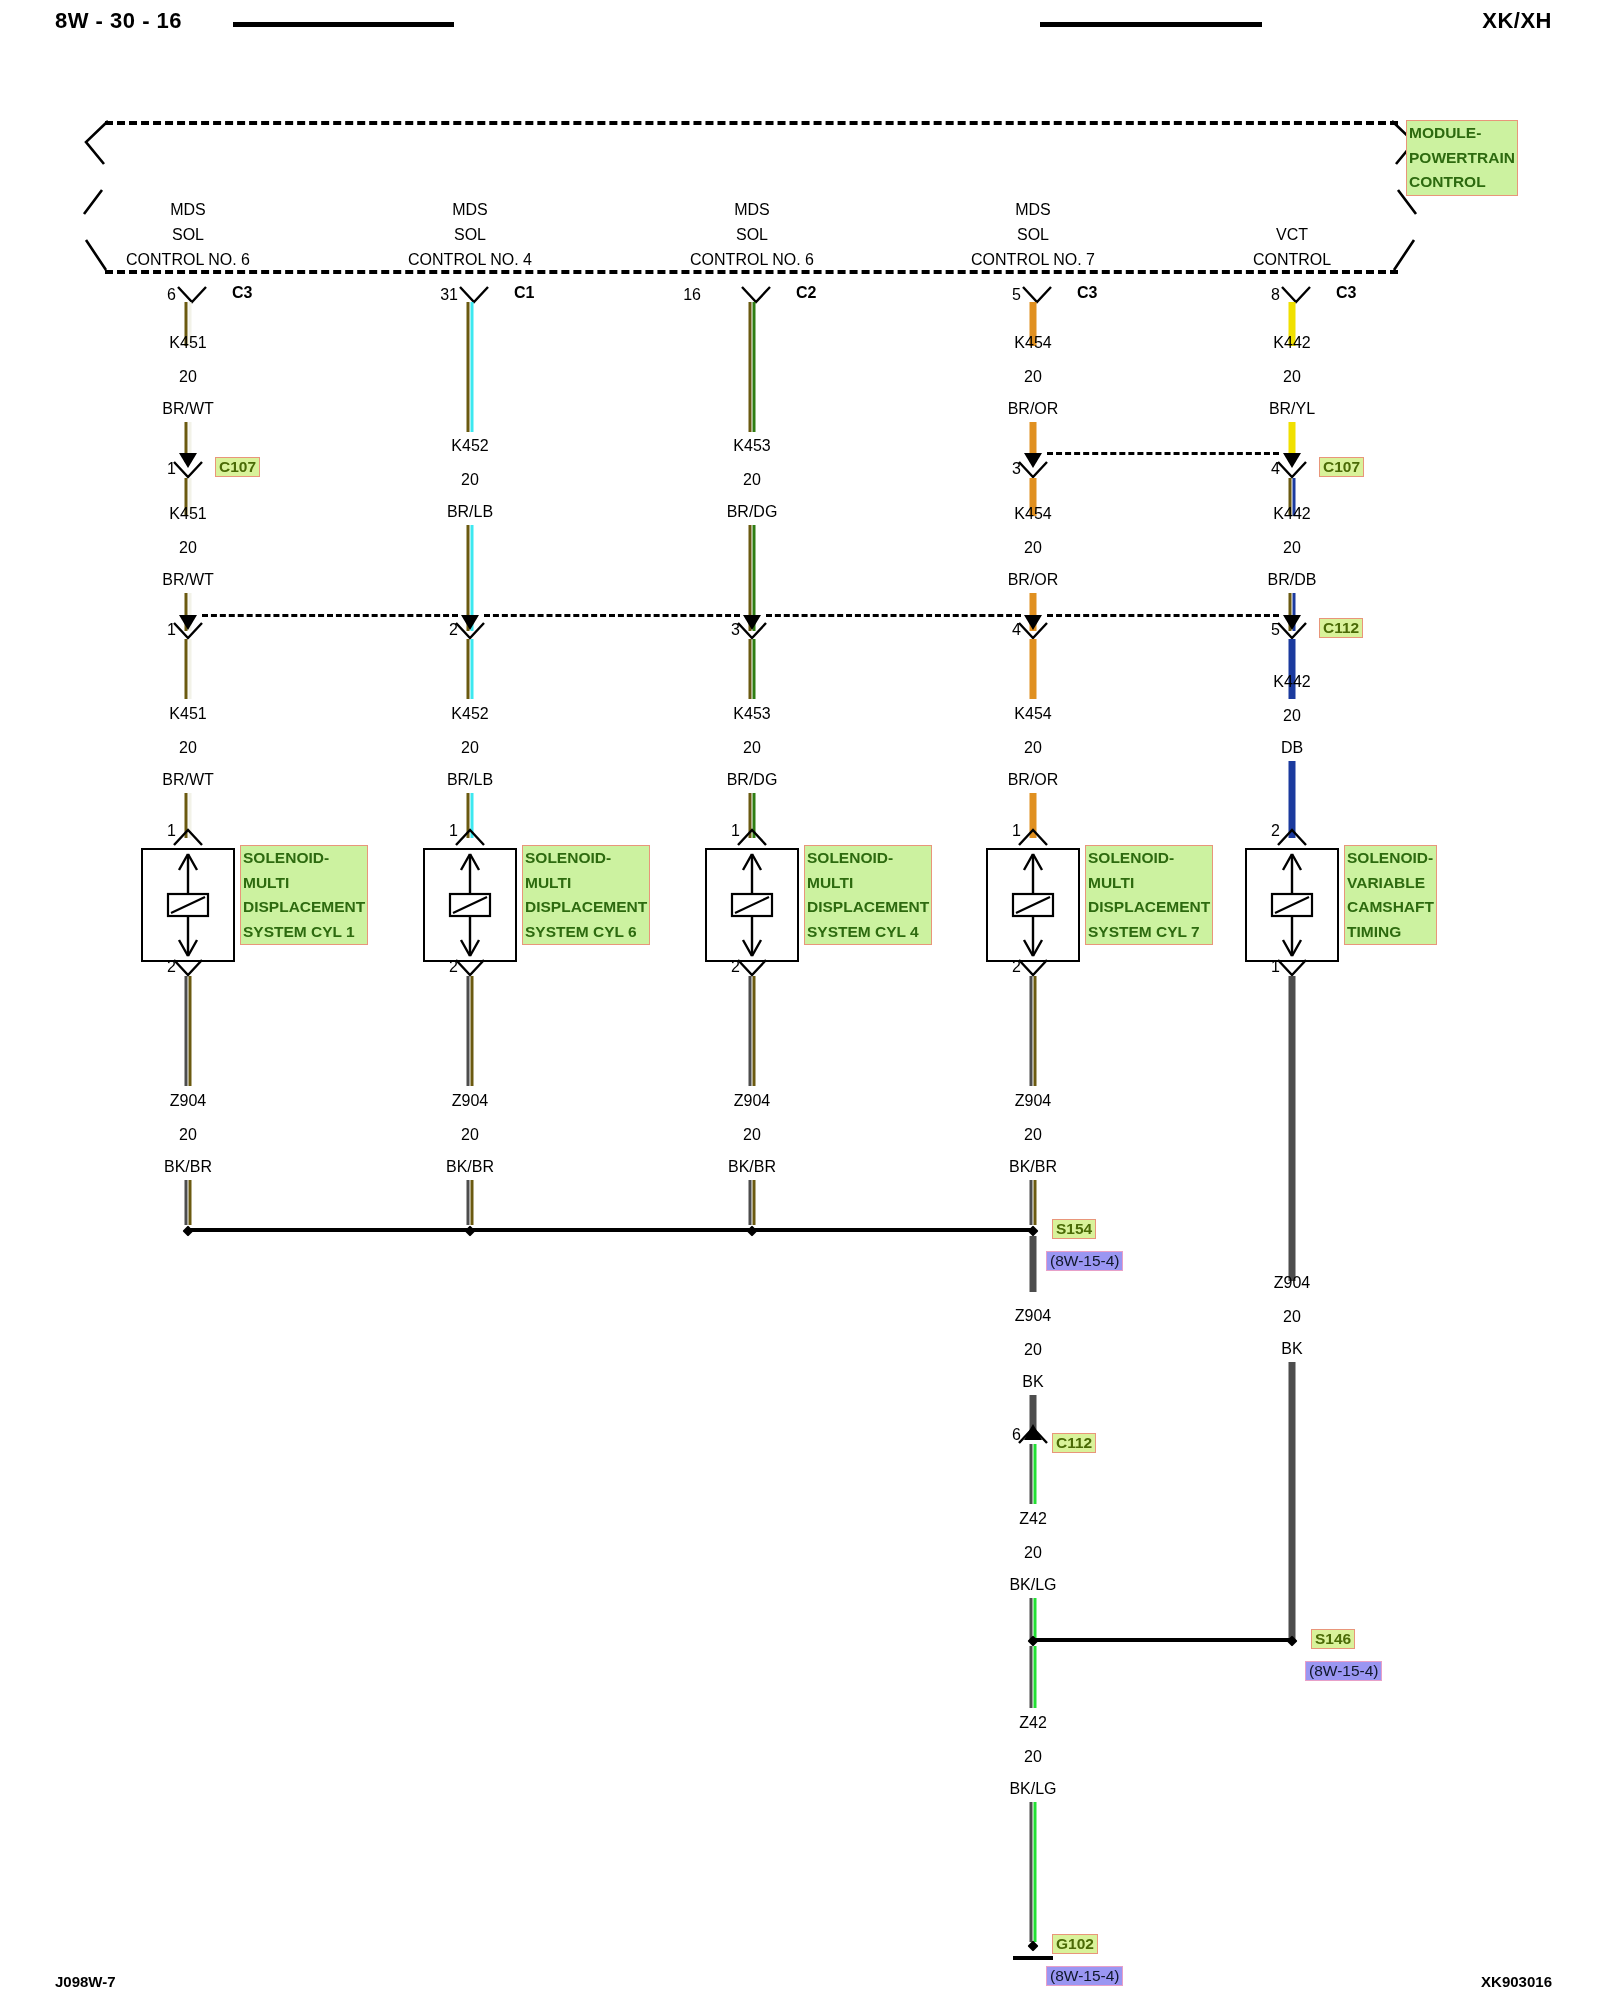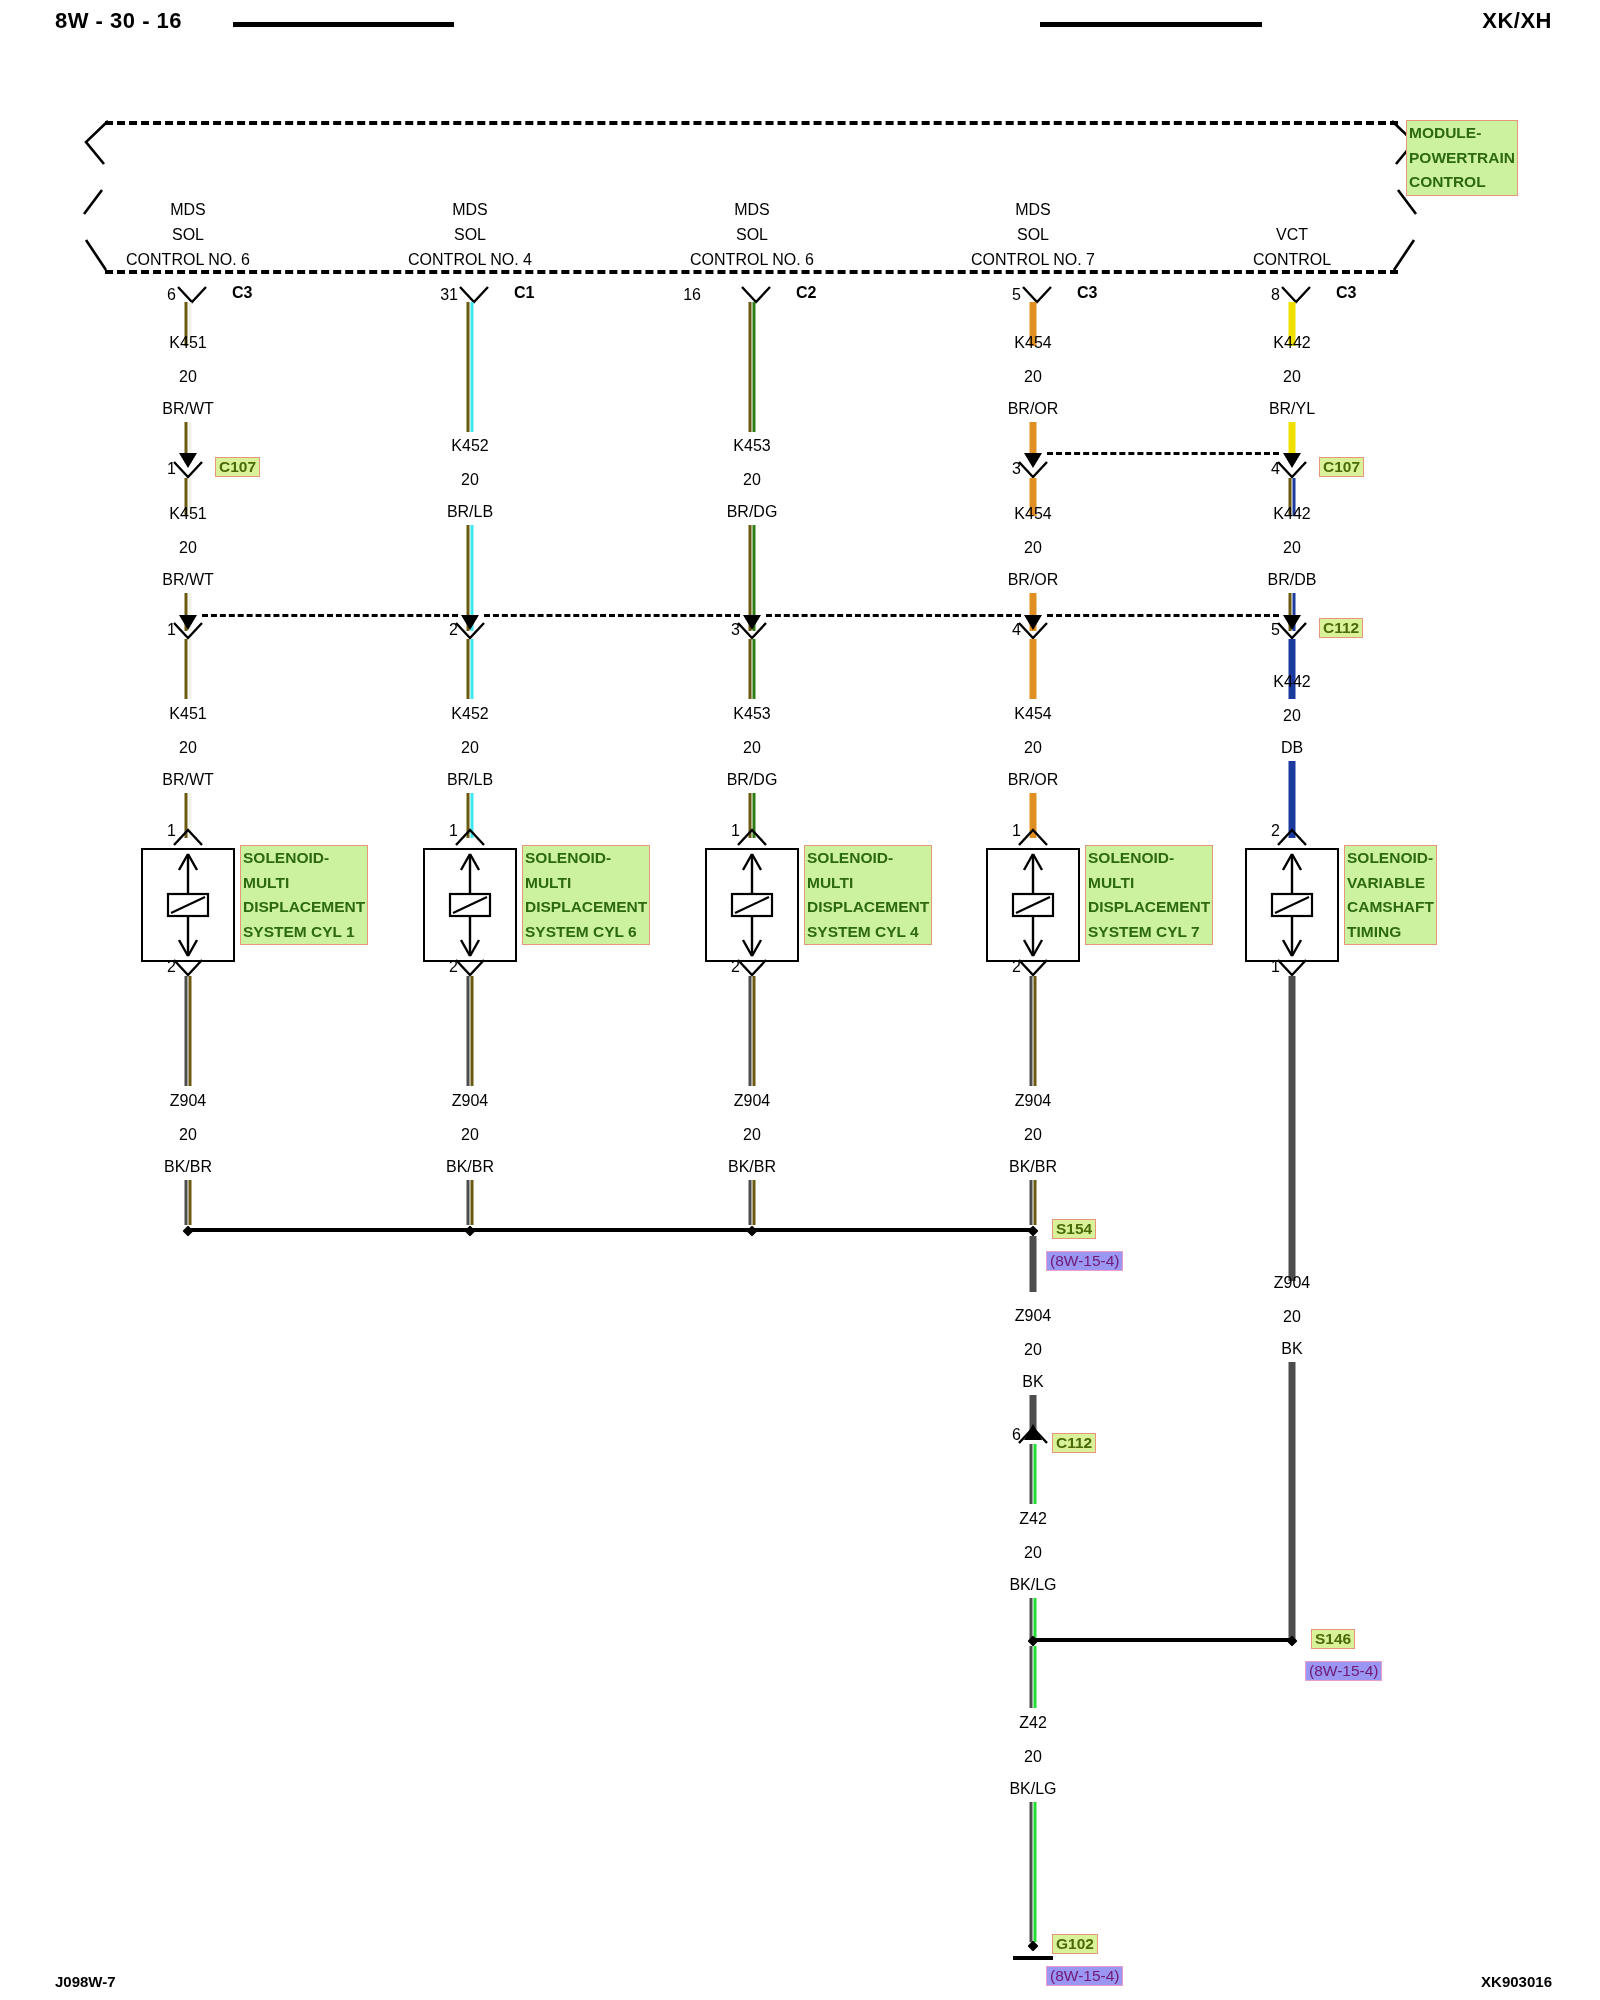--- a/index.html
+++ b/index.html
@@ -58,21 +58,21 @@
   
   .sbox{position:absolute;border:2.5px solid #000;background:#fff;transform:translateX(-50%);}
 
   
   .glab{position:absolute;background:#ccf2a0;border:1px solid #e8967a;color:#2d6a0f;
         font-size:15.5px;font-weight:bold;line-height:24.6px;padding:0 2px;white-space:nowrap;}
   
   .ylab{position:absolute;background:#d9f29a;border:1px solid #e8967a;color:#4a6a06;
         font-size:15.5px;font-weight:bold;padding:0 3px;white-space:nowrap;}
   
-  .plab{position:absolute;background:#9a96f2;border:1px solid #e8a0c8;color:#701a75;
+  .plab{position:absolute;background:#9a96f2;border:1px solid #e8a0c8;color:#0f172a;
         font-size:15.5px;padding:0 3px;white-space:nowrap;}
 </style>
 </head>
 <body>
 
 <div class="page">
 
   <div class="hdr-left">8W - 30 - 16</div>
   <div class="hdr-rule l"></div>
   <div class="hdr-rule r"></div>

